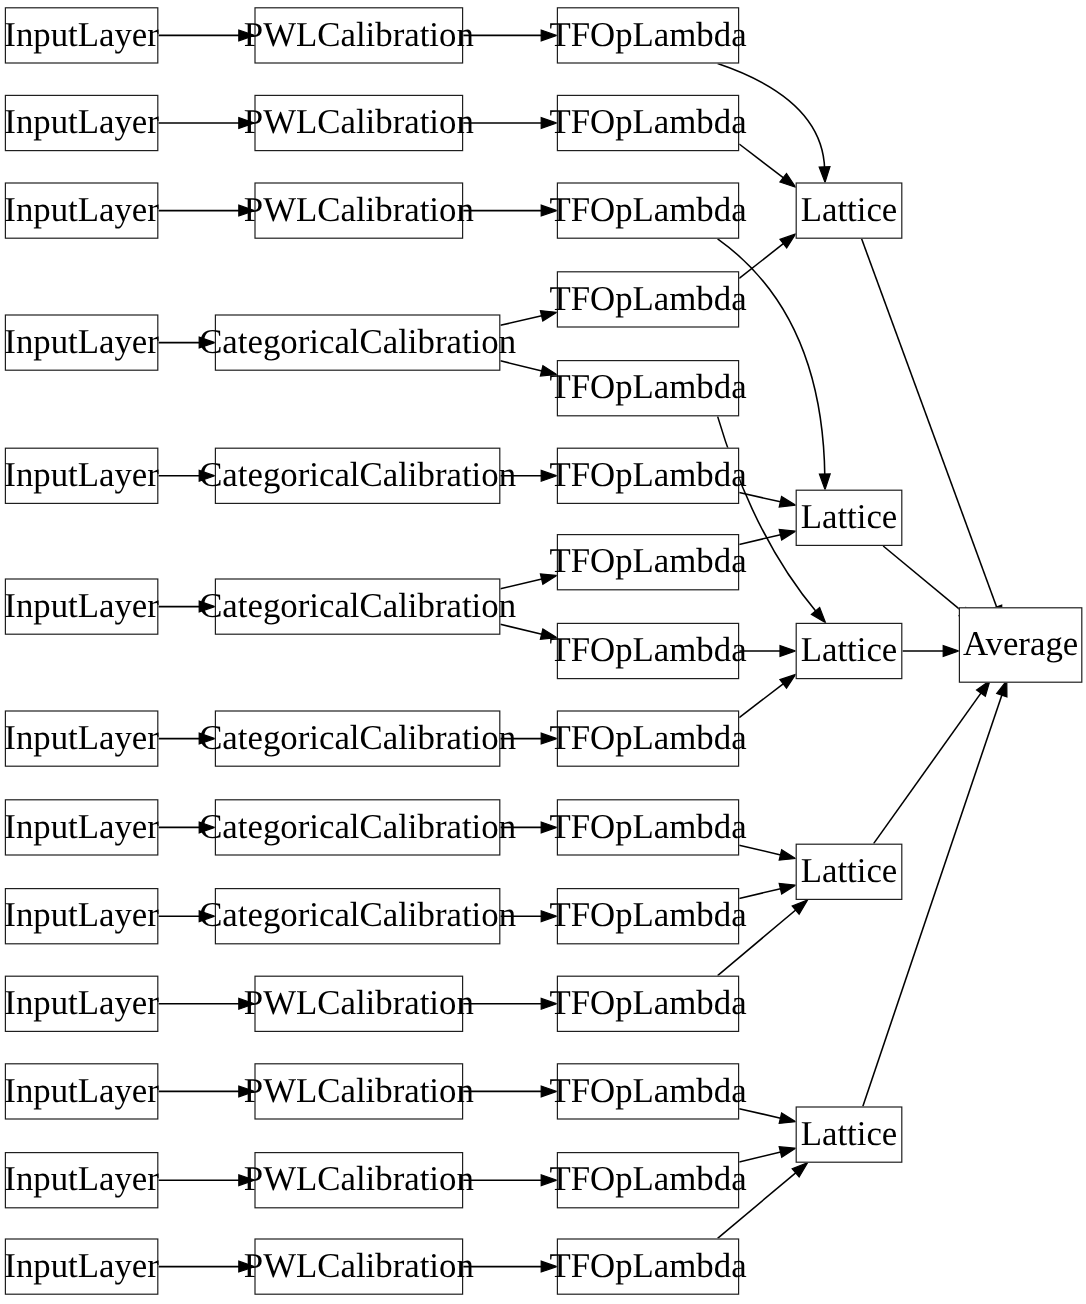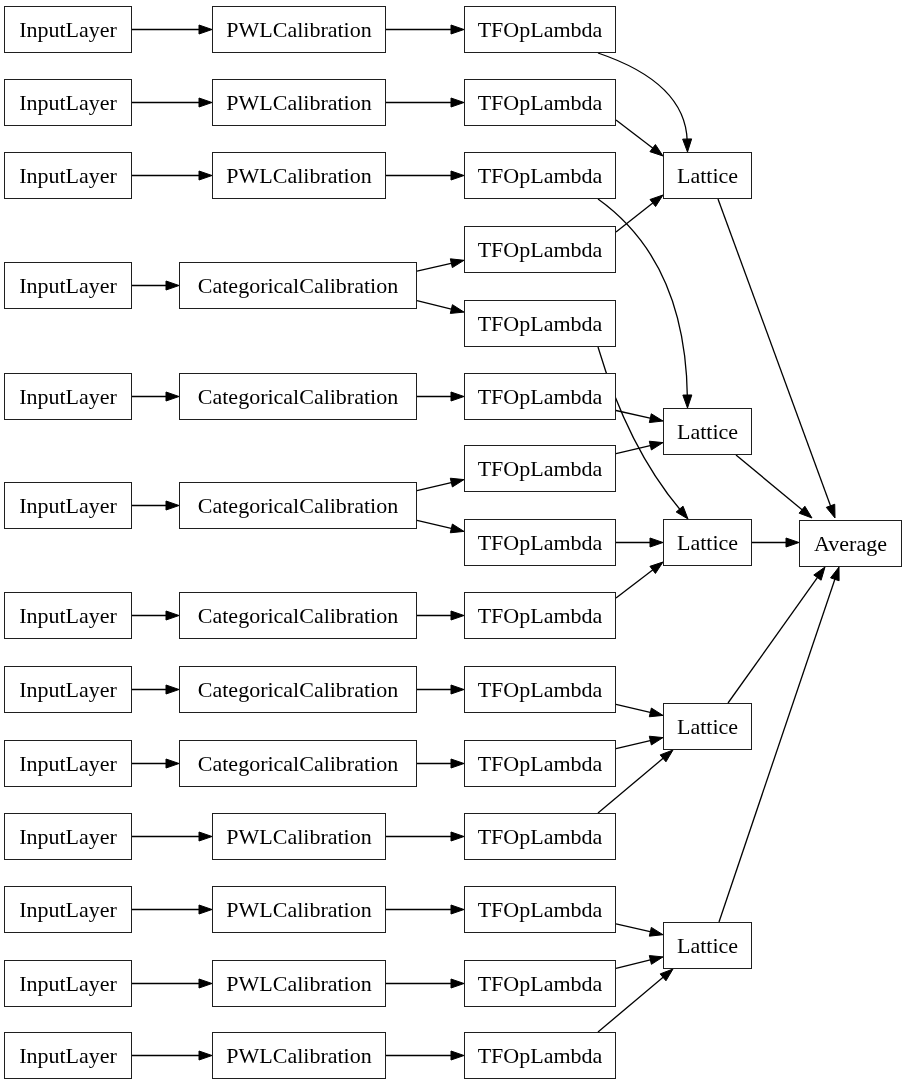--- a/index.html
+++ b/index.html
@@ -10,21 +10,21 @@
     font-family:"Liberation Serif","DejaVu Serif",serif;
     overflow:hidden;
   }
   .edges{position:absolute;left:0;top:0;width:905px;height:1087px;}
   .node{
     position:absolute;
     display:flex;align-items:center;justify-content:center;
     box-sizing:border-box;
     background:#ffffff;
     border:1.5px solid #1f1f1f;
-    font-size:22px;line-height:1;
+    font-size:29px;line-height:1;
     color:#000000;
     white-space:nowrap;
     text-align:center;
   }
 </style>
 </head>
 <body>
 
 <div class="canvas">
   <svg class="edges" width="905" height="1087" viewBox="0 0 905 1087" xmlns="http://www.w3.org/2000/svg">
@@ -261,15 +261,15 @@
       <div class="node" style="left: 464px; top: 740px; width: 152px; height: 47px; border-color: rgb(31, 31, 31); background: rgb(255, 255, 255); color: rgb(0, 0, 0);">TFOpLambda</div>
       <div class="node" style="left: 464px; top: 813px; width: 152px; height: 47px; border-color: rgb(31, 31, 31); background: rgb(255, 255, 255); color: rgb(0, 0, 0);">TFOpLambda</div>
       <div class="node" style="left: 464px; top: 886px; width: 152px; height: 47px; border-color: rgb(31, 31, 31); background: rgb(255, 255, 255); color: rgb(0, 0, 0);">TFOpLambda</div>
       <div class="node" style="left: 464px; top: 960px; width: 152px; height: 47px; border-color: rgb(31, 31, 31); background: rgb(255, 255, 255); color: rgb(0, 0, 0);">TFOpLambda</div>
       <div class="node" style="left: 464px; top: 1032px; width: 152px; height: 47px; border-color: rgb(31, 31, 31); background: rgb(255, 255, 255); color: rgb(0, 0, 0);">TFOpLambda</div>
       <div class="node" style="left: 663px; top: 152px; width: 89px; height: 47px; border-color: rgb(31, 31, 31); background: rgb(255, 255, 255); color: rgb(0, 0, 0);">Lattice</div>
       <div class="node" style="left: 663px; top: 408px; width: 89px; height: 47px; border-color: rgb(31, 31, 31); background: rgb(255, 255, 255); color: rgb(0, 0, 0);">Lattice</div>
       <div class="node" style="left: 663px; top: 519px; width: 89px; height: 47px; border-color: rgb(31, 31, 31); background: rgb(255, 255, 255); color: rgb(0, 0, 0);">Lattice</div>
       <div class="node" style="left: 663px; top: 703px; width: 89px; height: 47px; border-color: rgb(31, 31, 31); background: rgb(255, 255, 255); color: rgb(0, 0, 0);">Lattice</div>
       <div class="node" style="left: 663px; top: 922px; width: 89px; height: 47px; border-color: rgb(31, 31, 31); background: rgb(255, 255, 255); color: rgb(0, 0, 0);">Lattice</div>
-      <div class="node" style="left: 799px; top: 520px; width: 103px; height: 47px; border-color: rgb(31, 31, 31); background: rgb(255, 255, 255); color: rgb(0, 0, 0);">Average</div>
+      <div class="node" style="left: 799px; top: 506px; width: 103px; height: 63px; border-color: rgb(31, 31, 31); background: rgb(255, 255, 255); color: rgb(0, 0, 0);">Average</div>
     </div>
 </div>
 
 </body></html>

